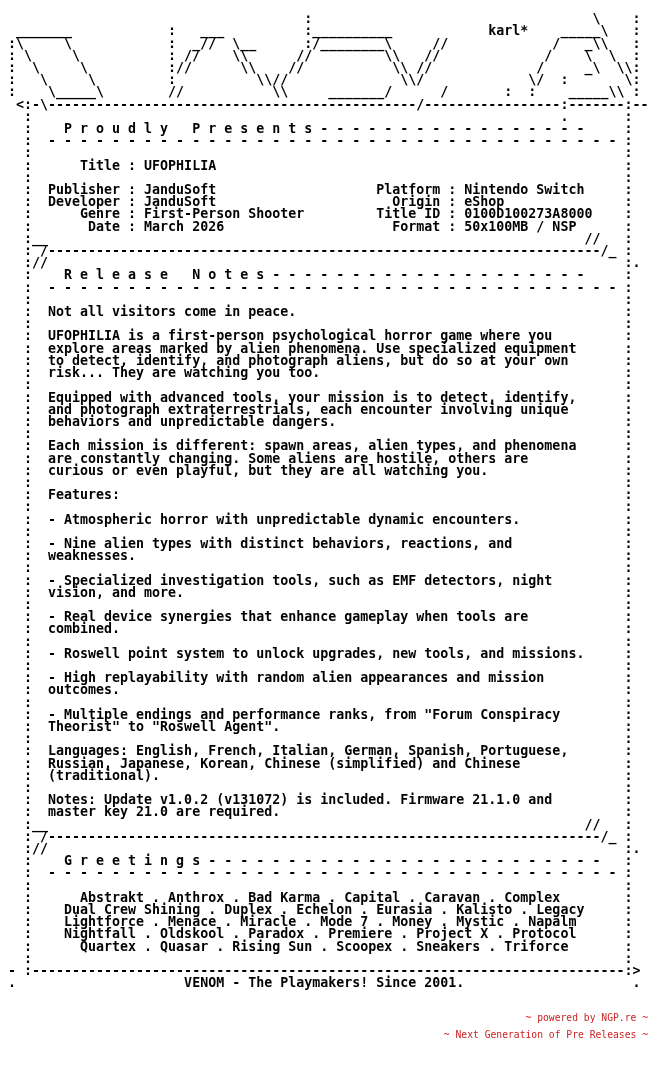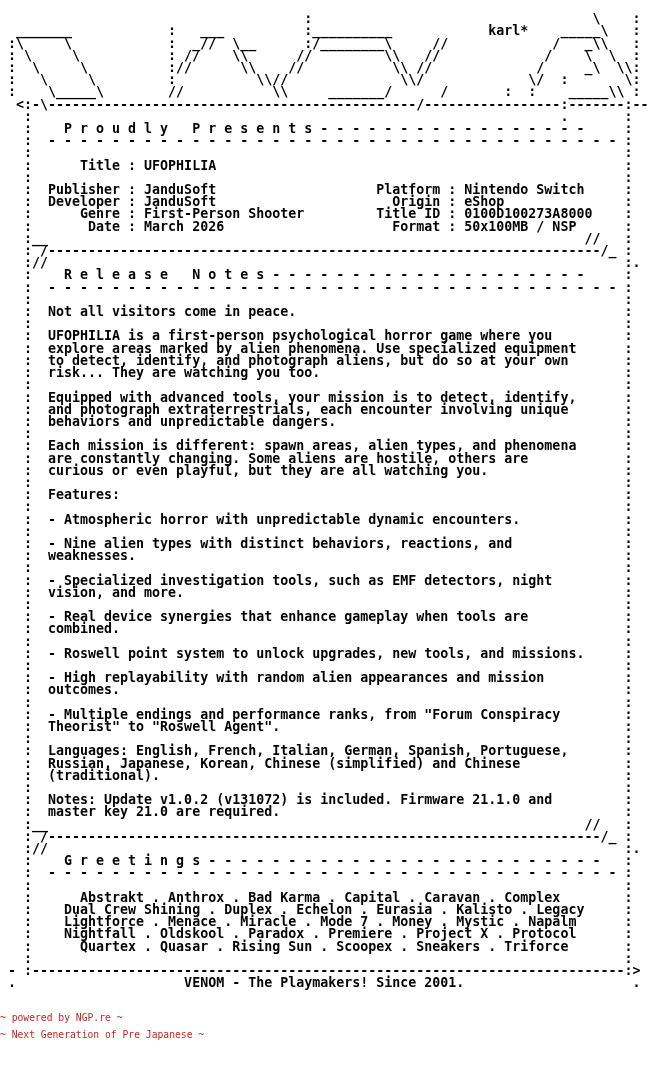--- a/index.html
+++ b/index.html
@@ -24,21 +24,21 @@
     line-height: 12.2px;
     font-weight: bold;
     color: #000000;
     white-space: pre;
   }
   .red-footer {
     position: absolute;
     top: 1010px;
     left: 0;
     width: 648px;
-    text-align: left;
+    text-align: right;
     font-family: "DejaVu Sans Mono", monospace;
     font-size: 9.7px;
     line-height: 16.5px;
     font-weight: normal;
     color: #cc2222;
   }
 </style>
 </head>
 <body>
 
@@ -119,15 +119,15 @@
    :      Abstrakt . Anthrox . Bad Karma . Capital . Caravan . Complex        :
    :    Dual Crew Shining . Duplex . Echelon . Eurasia . Kalisto . Legacy     :
    :    Lightforce . Menace . Miracle . Mode 7 . Money . Mystic . Napalm      :
    :    Nightfall . Oldskool . Paradox . Premiere . Project X . Protocol      :
    :      Quartex . Quasar . Rising Sun . Scoopex . Sneakers . Triforce       :
    :                                                                          :</span>
 <span> - :--------------------------------------------------------------------------:&gt;
  .                     VENOM - The Playmakers! Since 2001.                     .</span></pre>
   <div class="red-footer">
     <div>~ powered by NGP.re ~</div>
-    <div>~ Next Generation of Pre Japanese ~</div>
+    <div>~ Next Generation of Pre Releases ~</div>
   </div>
 </div>
 
 </body></html>

